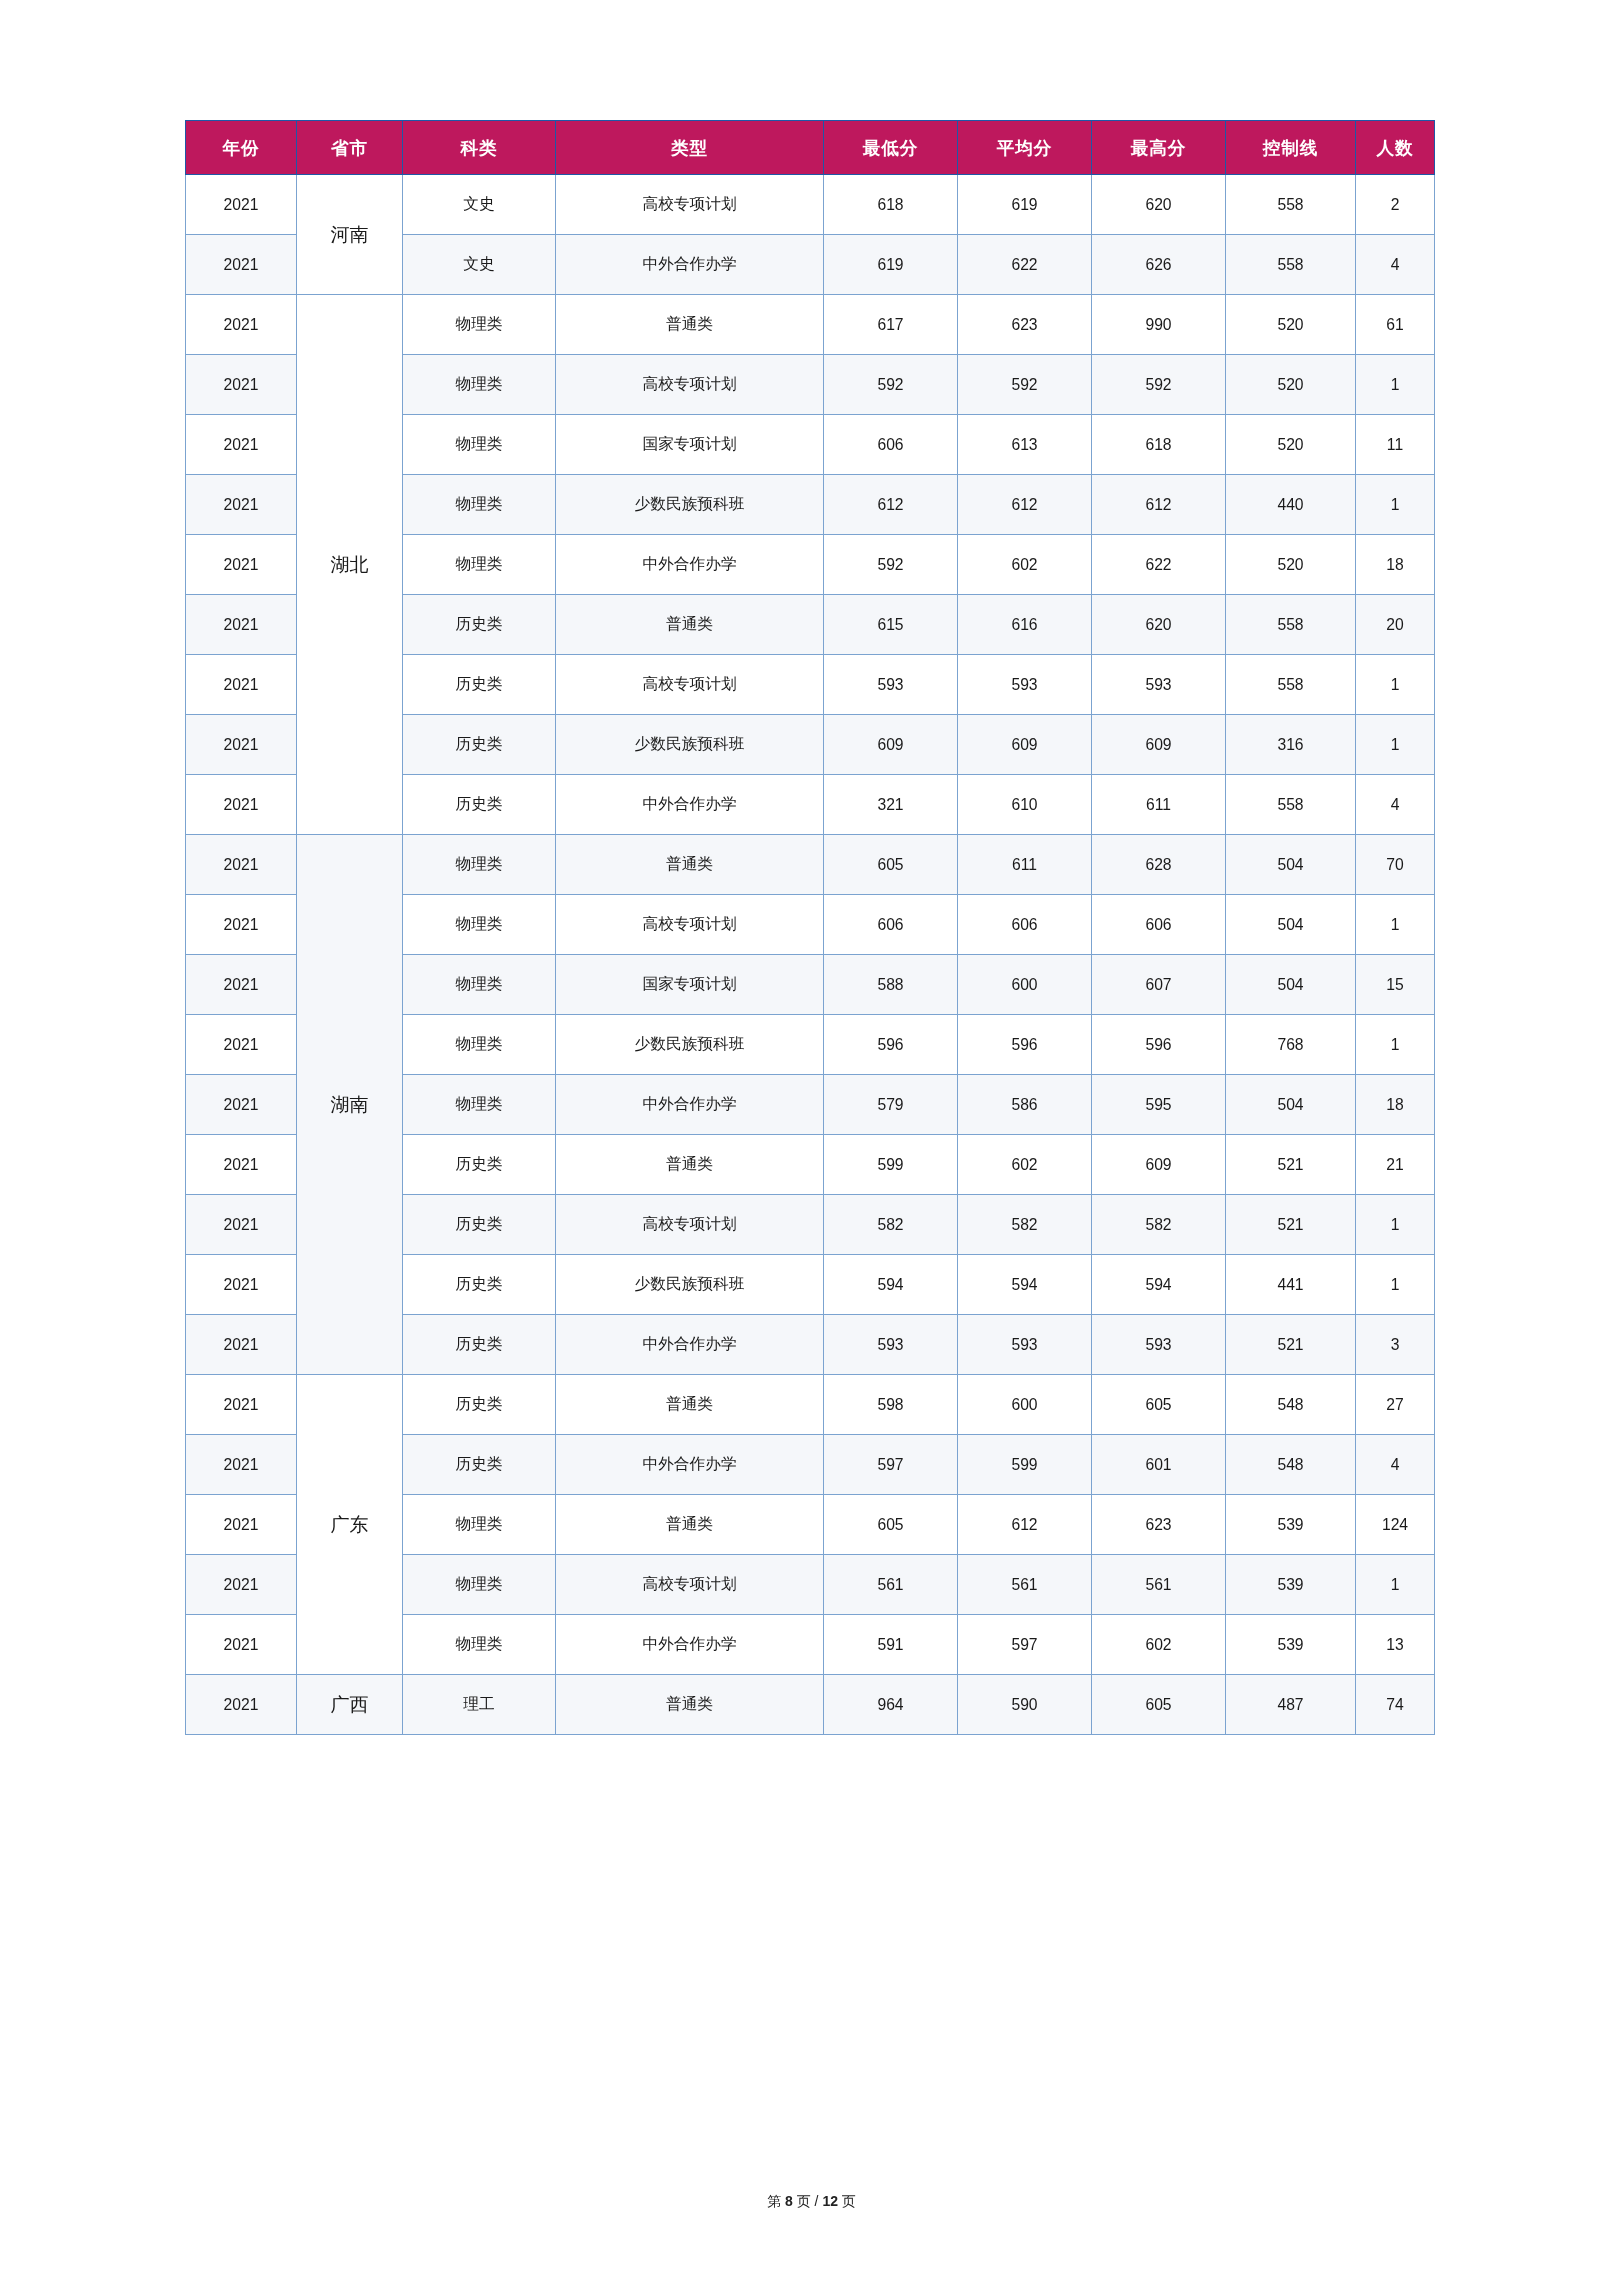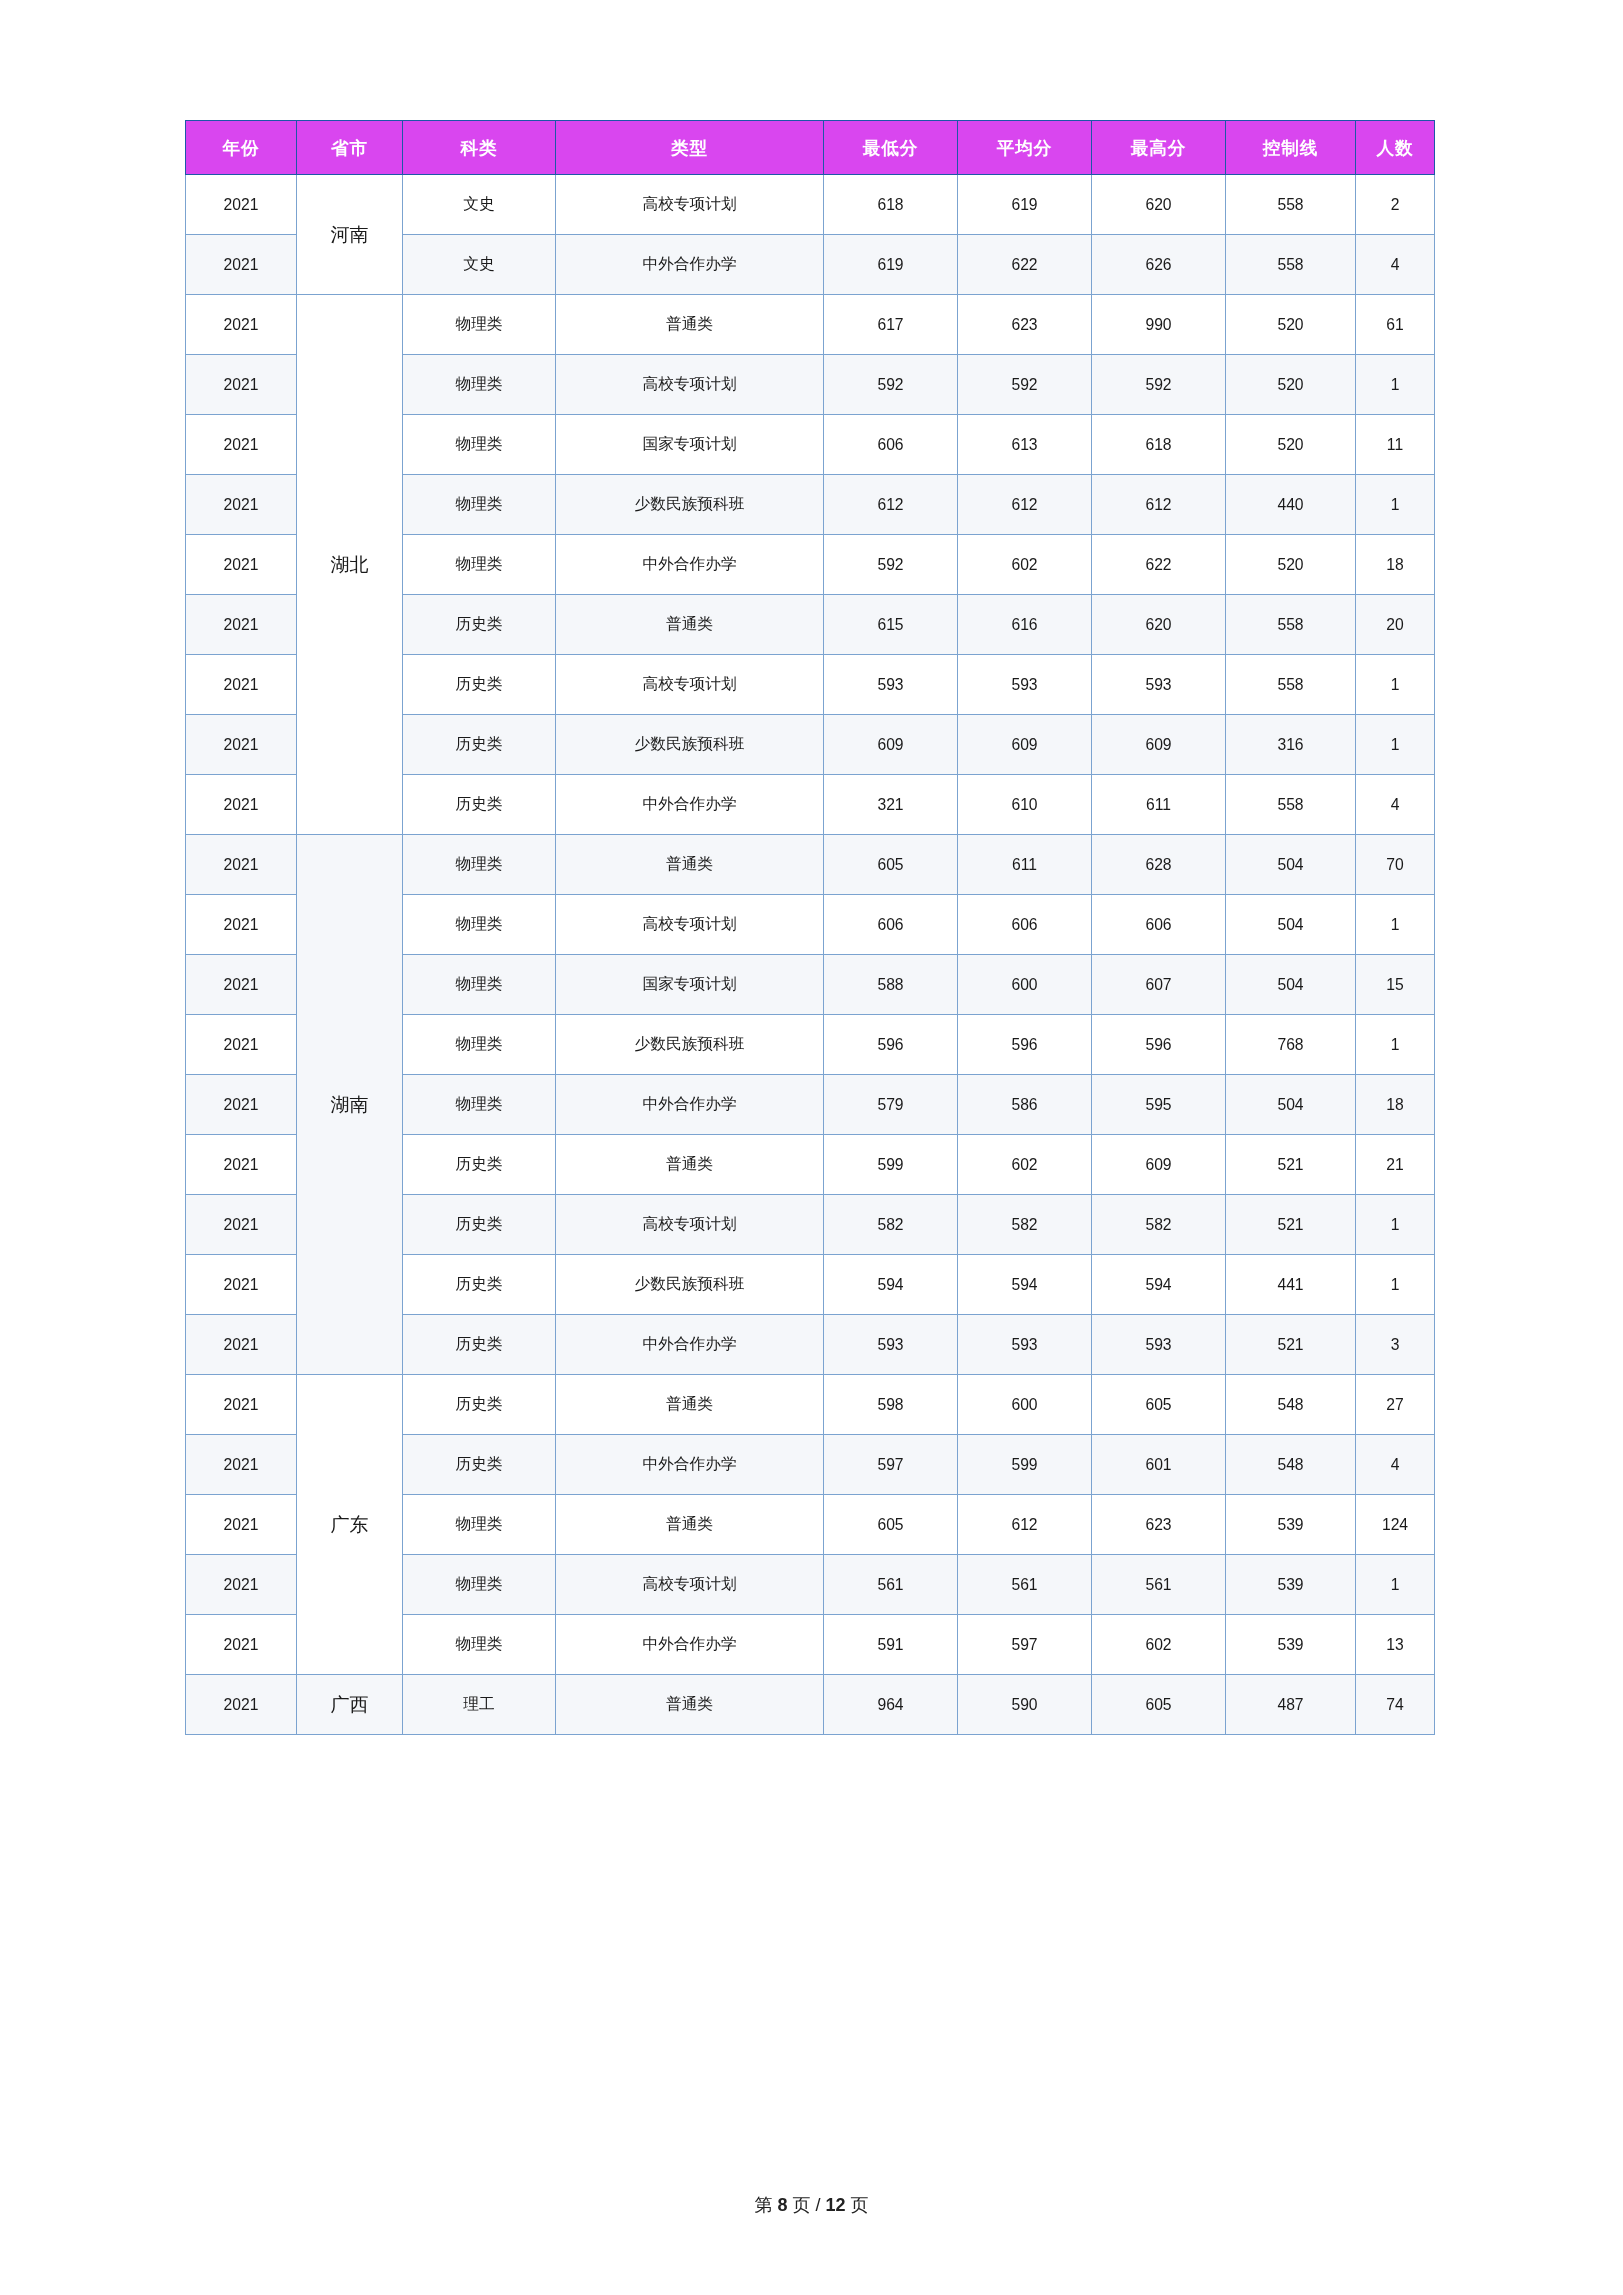--- a/index.html
+++ b/index.html
@@ -32,21 +32,21 @@
   table.score-table col.c-prov   { width: 106px; }
   table.score-table col.c-subj   { width: 153px; }
   table.score-table col.c-type   { width: 268px; }
   table.score-table col.c-min    { width: 134px; }
   table.score-table col.c-avg    { width: 134px; }
   table.score-table col.c-max    { width: 134px; }
   table.score-table col.c-ctrl   { width: 130px; }
   table.score-table col.c-count  { width: 79px; }
 
   table.score-table thead th {
-    background: #d946ef;
+    background: #be185d;
     color: #ffffff;
     font-size: 17.6px;
     font-weight: bold;
     height: 51px;
     border: 0.9px solid #1d58a7;
     text-align: center;
     letter-spacing: 0.9px;
   }
   table.score-table tbody td {
     height: 57px;
@@ -65,21 +65,21 @@
   }
   table.score-table tbody td.group-top {
     border-top: 1.4px solid #1d58a7;
   }
   .footer {
     position: absolute;
     left: 0;
     top: 2193px;
     width: 1623px;
     text-align: center;
-    font-size: 18px;
+    font-size: 14px;
     color: #222222;
   }
   .footer .num { font-weight: bold; }
 </style>
 </head>
 <body>
 
 <div class="page">
   <table class="score-table">
     <colgroup>

